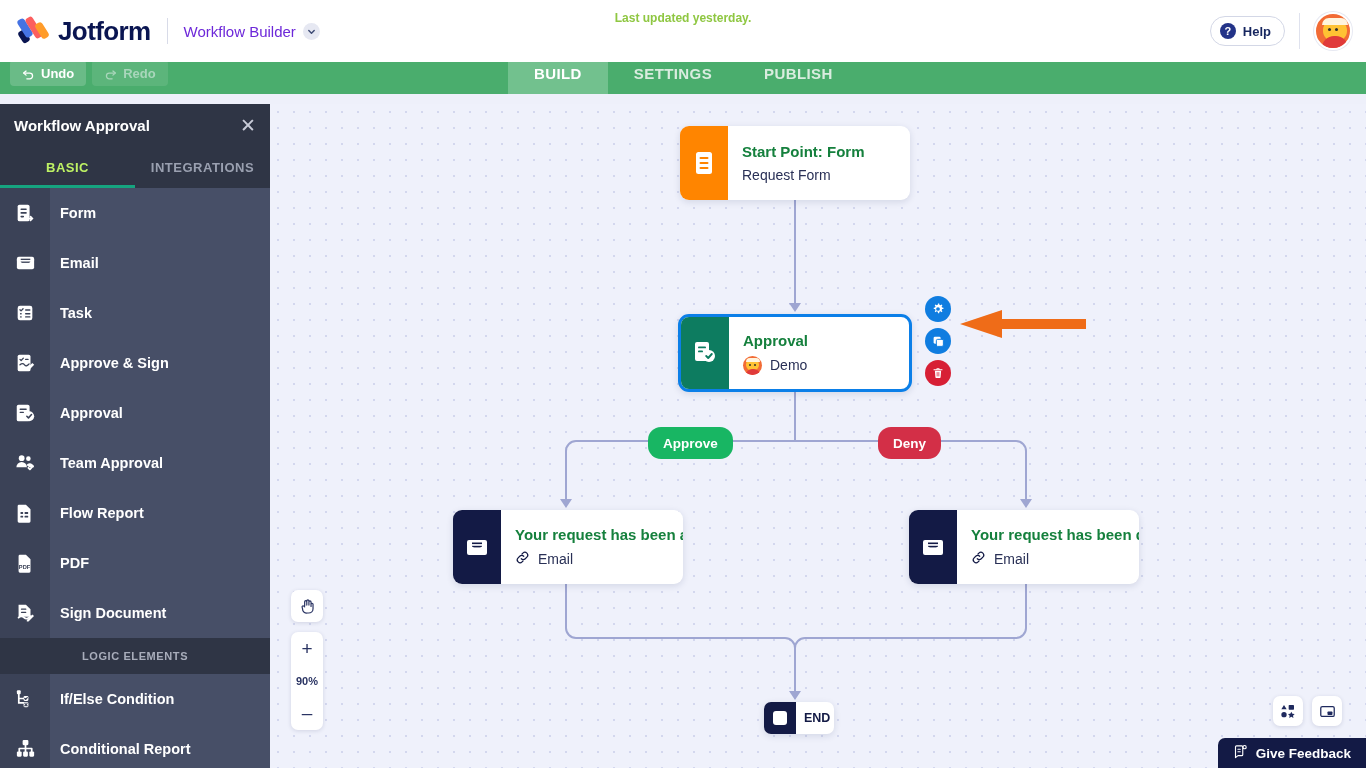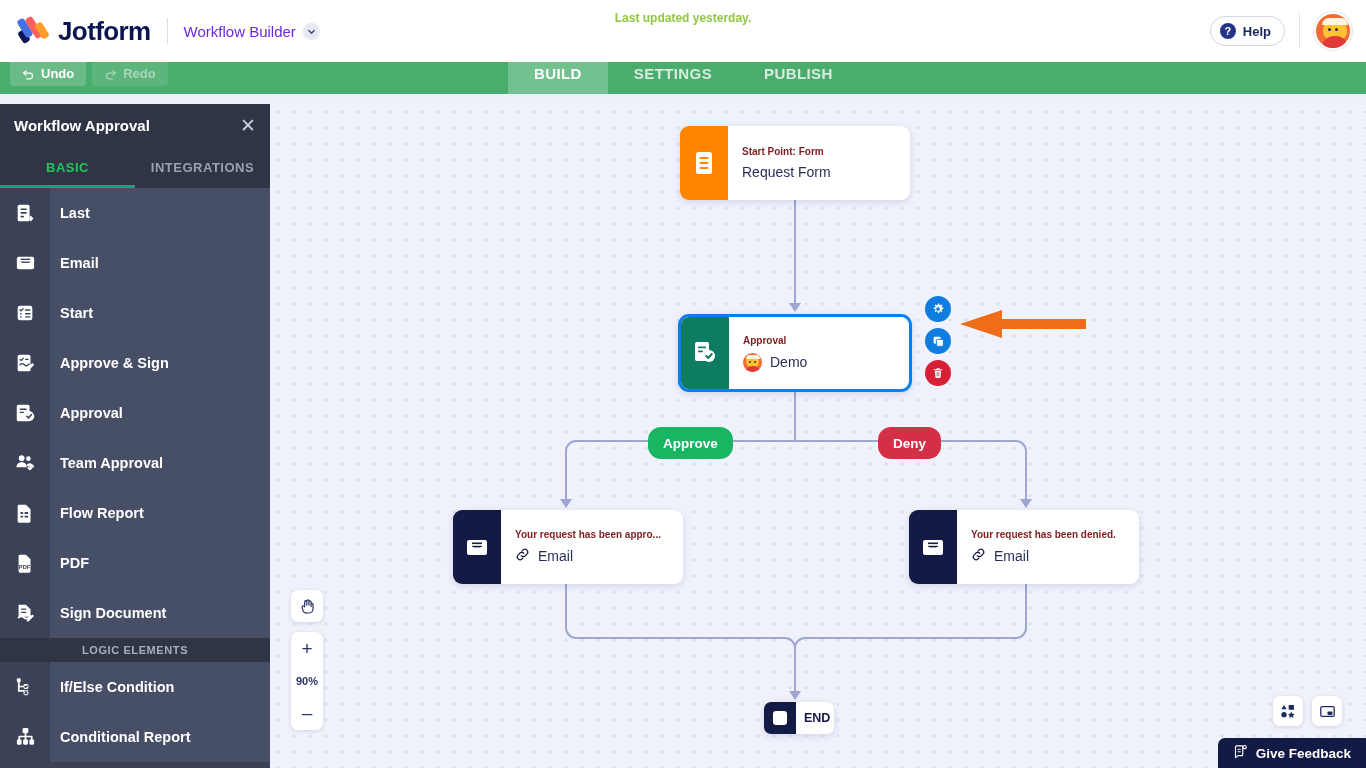--- a/index.html
+++ b/index.html
@@ -133,21 +133,21 @@
     padding: 0 14px;
   }
   .sb-title { color: #ffffff; font-size: 15px; font-weight: 600; }
   .sb-close { color: #c9ccd8; font-size: 19px; cursor: pointer; line-height: 1; }
   .sb-tabs { height: 42px; background: #2f3545; display: flex; position: relative; }
   .sb-tab {
     flex: 1; display: flex; align-items: center; justify-content: center;
     font-size: 13px; font-weight: 600; letter-spacing: 0.5px;
     color: #9aa0b0; cursor: pointer; position: relative;
   }
-  .sb-tab.active { color: #22c55e; }
+  .sb-tab.active { color: #bef264; }
   .sb-tab.active::after {
     content: ''; position: absolute; bottom: 0; left: 0; right: 0;
     height: 3px; background: #16a47f;
   }
   .sb-list { overflow: hidden; }
   .sb-item {
     height: 50px; display: flex; align-items: center;
     border-bottom: 1px solid #333a4d;
     cursor: pointer;
   }
@@ -157,41 +157,41 @@
     background: #3b4257;
   }
   .sb-ico svg { display: block; }
   .sb-lbl {
     flex: 1; height: 50px; display: flex; align-items: center;
     padding-left: 10px;
     background: #474f67; color: #ffffff;
     font-size: 14.5px; font-weight: 600;
   }
   .sb-section {
-    height: 24px; background: #2f3545;
+    height: 36px; background: #2f3545;
     display: flex; align-items: center; justify-content: center;
     color: #a8adbb; font-size: 11px; font-weight: 700; letter-spacing: 0.6px;
   }
 
   
   .canvas {
     position: absolute; top: 104px; left: 270px;
     width: 1096px; height: 664px;
     background-color: #eff1fb;
     background-image: radial-gradient(#d3d7ee 1px, transparent 1px);
     background-size: 16px 16px;
     overflow: hidden;
   }
   .edges { position: absolute; inset: 0; }
 
   .node { position: absolute; display: flex; border-radius: 9px;
     box-shadow: 0 2px 7px rgba(26,35,87,0.13); background: #fff; overflow: hidden; }
   .node-ic { width: 48px; flex: 0 0 48px; display: flex; align-items: center; justify-content: center; }
   .node-body { flex: 1; padding: 10px 14px; display: flex; flex-direction: column; justify-content: center; gap: 7px; }
-  .node-t1 { font-size: 10px; font-weight: 700; color: #7f1d1d; white-space: nowrap; }
+  .node-t1 { font-size: 15px; font-weight: 700; color: #15803d; white-space: nowrap; }
   .node-t2 { font-size: 14px; color: #293056; display: flex; align-items: center; gap: 8px; }
 
   #start-node { left: 410px; top: 22px; width: 230px; height: 74px; }
   #start-node .node-ic { background: #ff8500; }
 
   #approval-node { left: 408px; top: 210px; width: 234px; height: 78px;
     border: 3px solid #0b7fe8; border-radius: 11px; }
   #approval-node .node-ic { background: #0d7c60; }
 
   #email-approved { left: 183px; top: 406px; width: 230px; height: 74px; }
@@ -355,21 +355,21 @@
     <div class="sb-item">
       <span class="sb-ico">
         <svg width="22" height="22" viewBox="0 0 24 24">
             <rect x="4" y="3" width="13" height="18" rx="2" fill="#fff"></rect>
             <rect x="7" y="7" width="7" height="1.8" rx=".9" fill="#3b4257"></rect>
             <rect x="7" y="11" width="7" height="1.8" rx=".9" fill="#3b4257"></rect>
             <rect x="7" y="15" width="4" height="1.8" rx=".9" fill="#3b4257"></rect>
             <path d="M15 18 h5 m-2-2 l2 2 l-2 2" stroke="#fff" stroke-width="1.8" fill="none" stroke-linecap="round"></path>
           </svg>
       </span>
-      <span class="sb-lbl">Last</span>
+      <span class="sb-lbl">Form</span>
     </div>
 
     <div class="sb-item">
       <span class="sb-ico">
         <svg width="23" height="23" viewBox="0 0 24 24">
             <path d="M3 8 a2 2 0 0 1 2-2 h14 a2 2 0 0 1 2 2 v9 a2 2 0 0 1-2 2 H5 a2 2 0 0 1-2-2 z" fill="#fff"></path>
             <rect x="7" y="8" width="10" height="1.4" fill="#3b4257"></rect>
             <rect x="7" y="11" width="10" height="1.4" fill="#3b4257"></rect>
             <path d="M3 8.5 L12 15 L21 8.5 L21 10 L12 16.5 L3 10 z" fill="#fff"></path>
           </svg>
@@ -382,21 +382,21 @@
         <svg width="22" height="22" viewBox="0 0 24 24">
             <rect x="4" y="4" width="16" height="16" rx="2.5" fill="#fff"></rect>
             <path d="M6.5 8.5 l1.2 1.2 l2.2-2.4" stroke="#3b4257" stroke-width="1.4" fill="none" stroke-linecap="round" stroke-linejoin="round"></path>
             <rect x="12" y="8" width="6" height="1.5" rx=".7" fill="#3b4257"></rect>
             <rect x="6.5" y="12" width="2" height="1.5" rx=".7" fill="#3b4257"></rect>
             <rect x="12" y="12" width="6" height="1.5" rx=".7" fill="#3b4257"></rect>
             <rect x="6.5" y="15.5" width="2" height="1.5" rx=".7" fill="#3b4257"></rect>
             <rect x="12" y="15.5" width="6" height="1.5" rx=".7" fill="#3b4257"></rect>
           </svg>
       </span>
-      <span class="sb-lbl">Start</span>
+      <span class="sb-lbl">Task</span>
     </div>
 
     <div class="sb-item">
       <span class="sb-ico">
         <svg width="22" height="22" viewBox="0 0 24 24">
             <rect x="4" y="3" width="14" height="18" rx="2" fill="#fff"></rect>
             <path d="M6.5 8 l1.3 1.3 l2.4-2.6" stroke="#3b4257" stroke-width="1.4" fill="none" stroke-linecap="round" stroke-linejoin="round"></path>
             <rect x="12" y="7.3" width="4" height="1.5" rx=".7" fill="#3b4257"></rect>
             <path d="M6.5 14 q3 -2.5 5 0 t5 -1" stroke="#3b4257" stroke-width="1.4" fill="none" stroke-linecap="round"></path>
             <path d="M15 17 l5-5 l2 2 l-5 5 h-2 z" fill="#fff"></path>

